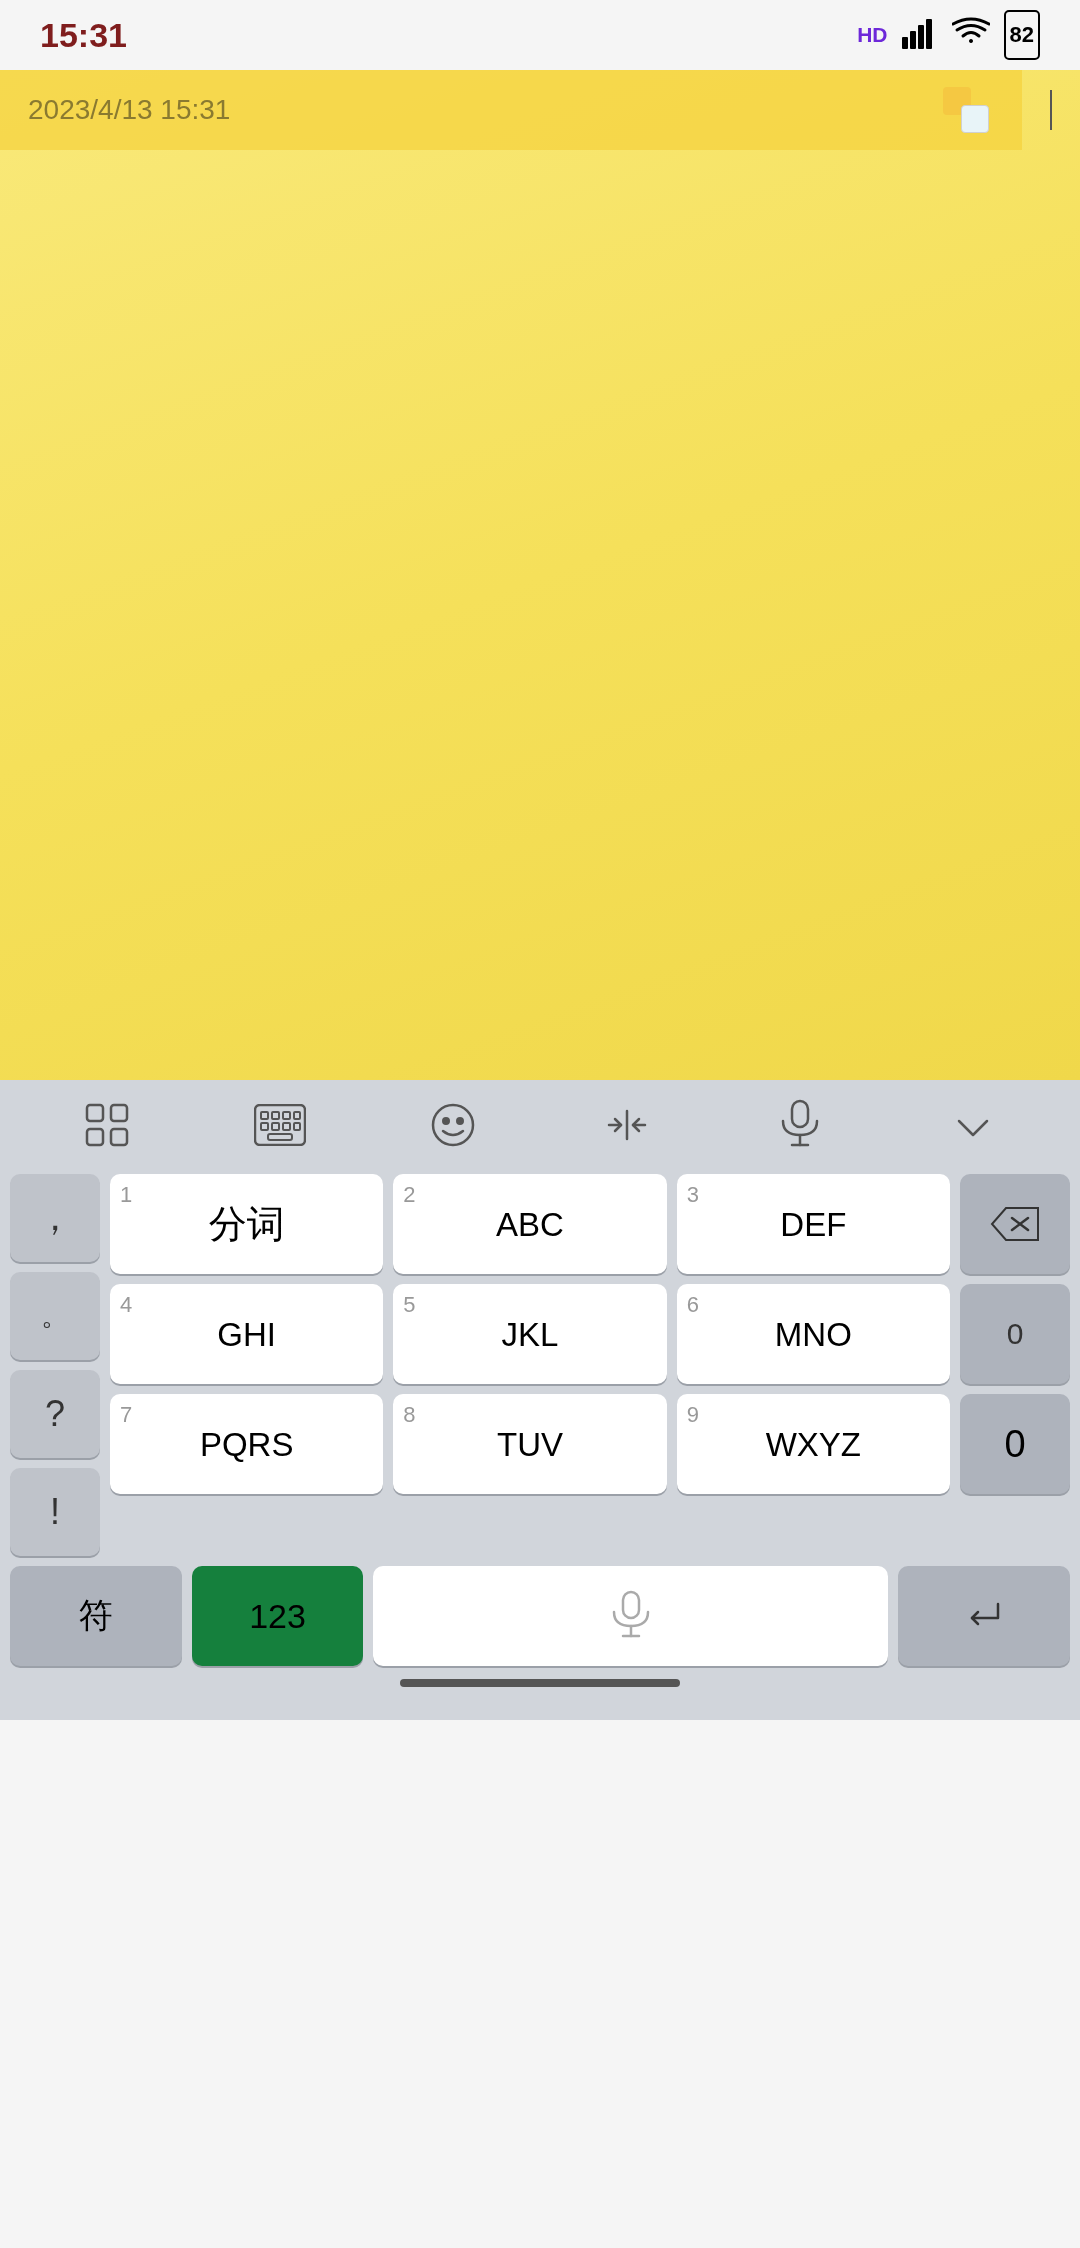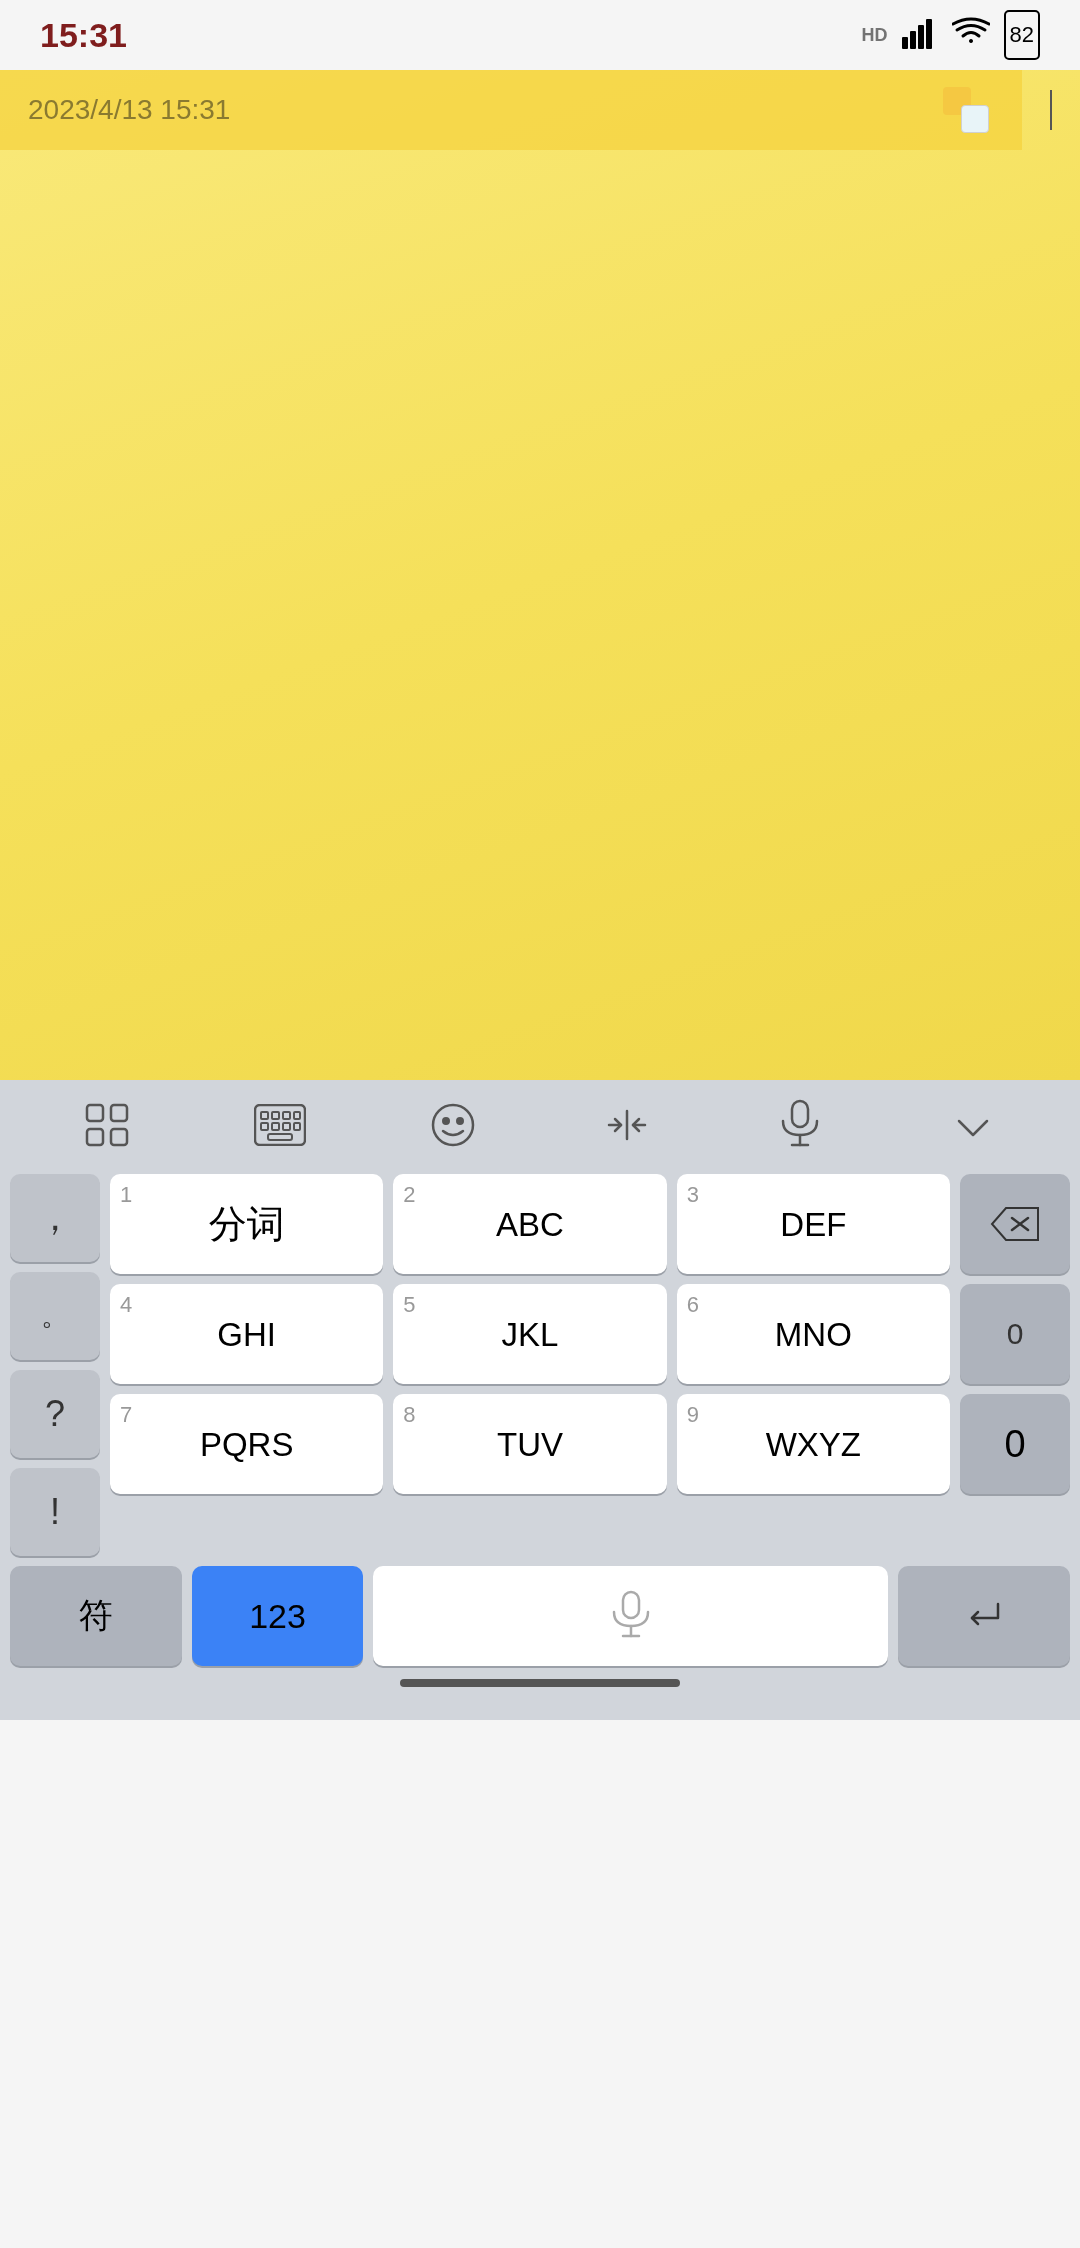--- a/index.html
+++ b/index.html
@@ -36,21 +36,21 @@
       align-items: center;
       gap: 14px;
     }
     .battery-box {
       display: flex;
       align-items: center;
       border: 2px solid #000;
       border-radius: 5px;
       padding: 10px 4px;
       font-size: 22px;
-      font-weight: 400;
+      font-weight: 700;
       position: relative;
       gap: 4px;
     }
 
     
     .note-container {
       width: 100%;
       height: 1010px;
       background: linear-gradient(160deg, #f9e97a 0%, #f5e05a 50%, #f0d84a 100%);
       display: flex;
@@ -291,21 +291,21 @@
       justify-content: center;
       cursor: pointer;
       box-shadow: 0 2px 0 #9ba0a8;
       flex: 1;
       min-height: 100px;
       font-size: 34px;
       color: #000;
     }
 
     .key-123 {
-      background: #3b82f6;
+      background: #15803d;
       border-radius: 10px;
       display: flex;
       align-items: center;
       justify-content: center;
       cursor: pointer;
       box-shadow: 0 2px 0 #9ba0a8;
       flex: 1;
       min-height: 100px;
       font-size: 34px;
       color: #000;
@@ -366,21 +366,21 @@
       border-radius: 4px;
     }
   </style>
 </head>
 <body>
 
 <div class="status-bar">
   <span class="status-time">15:31</span>
   <div class="status-icons">
 
-    <span style="font-size:18px;font-weight:700;color:#737373;">HD</span>
+    <span style="font-size:21px;font-weight:700;color:#6d28d9;">HD</span>
 
     <span>
       <svg width="36" height="32" viewBox="0 0 36 32">
         <rect x="0" y="20" width="6" height="12" rx="1" fill="#000"></rect>
         <rect x="8" y="14" width="6" height="18" rx="1" fill="#000"></rect>
         <rect x="16" y="8" width="6" height="24" rx="1" fill="#000"></rect>
         <rect x="24" y="2" width="6" height="30" rx="1" fill="#000"></rect>
       </svg>
     </span>
 

